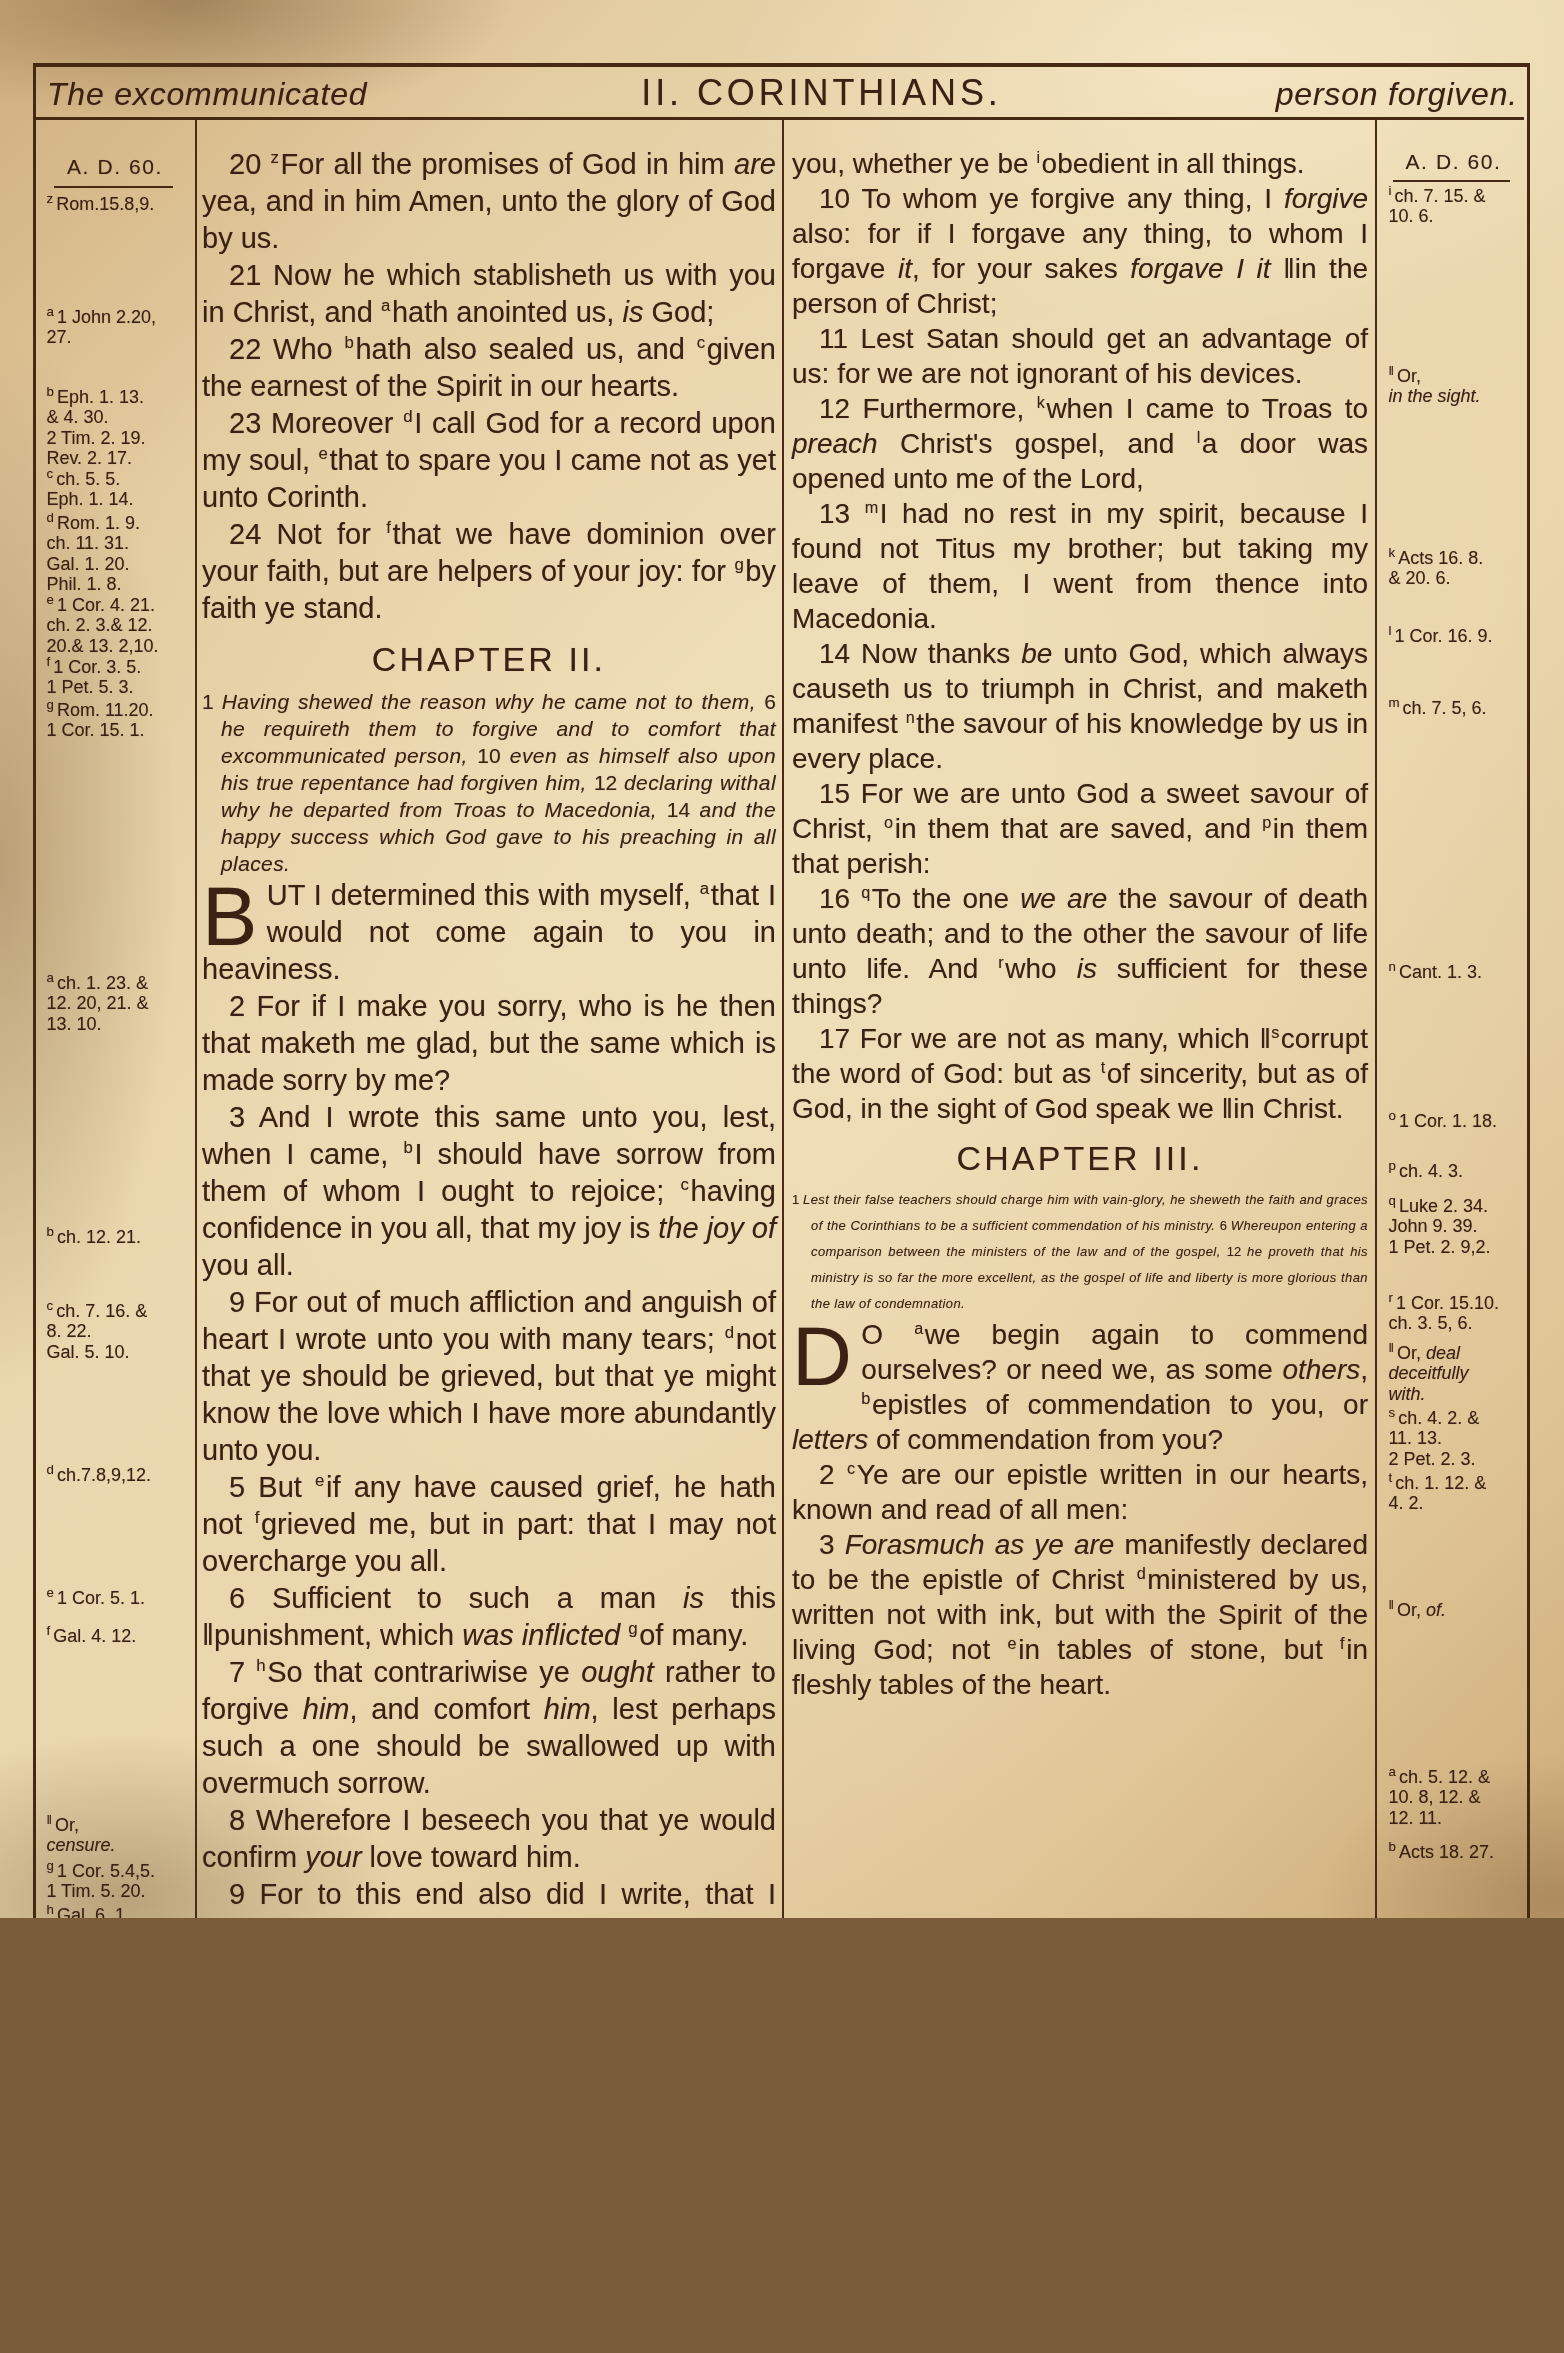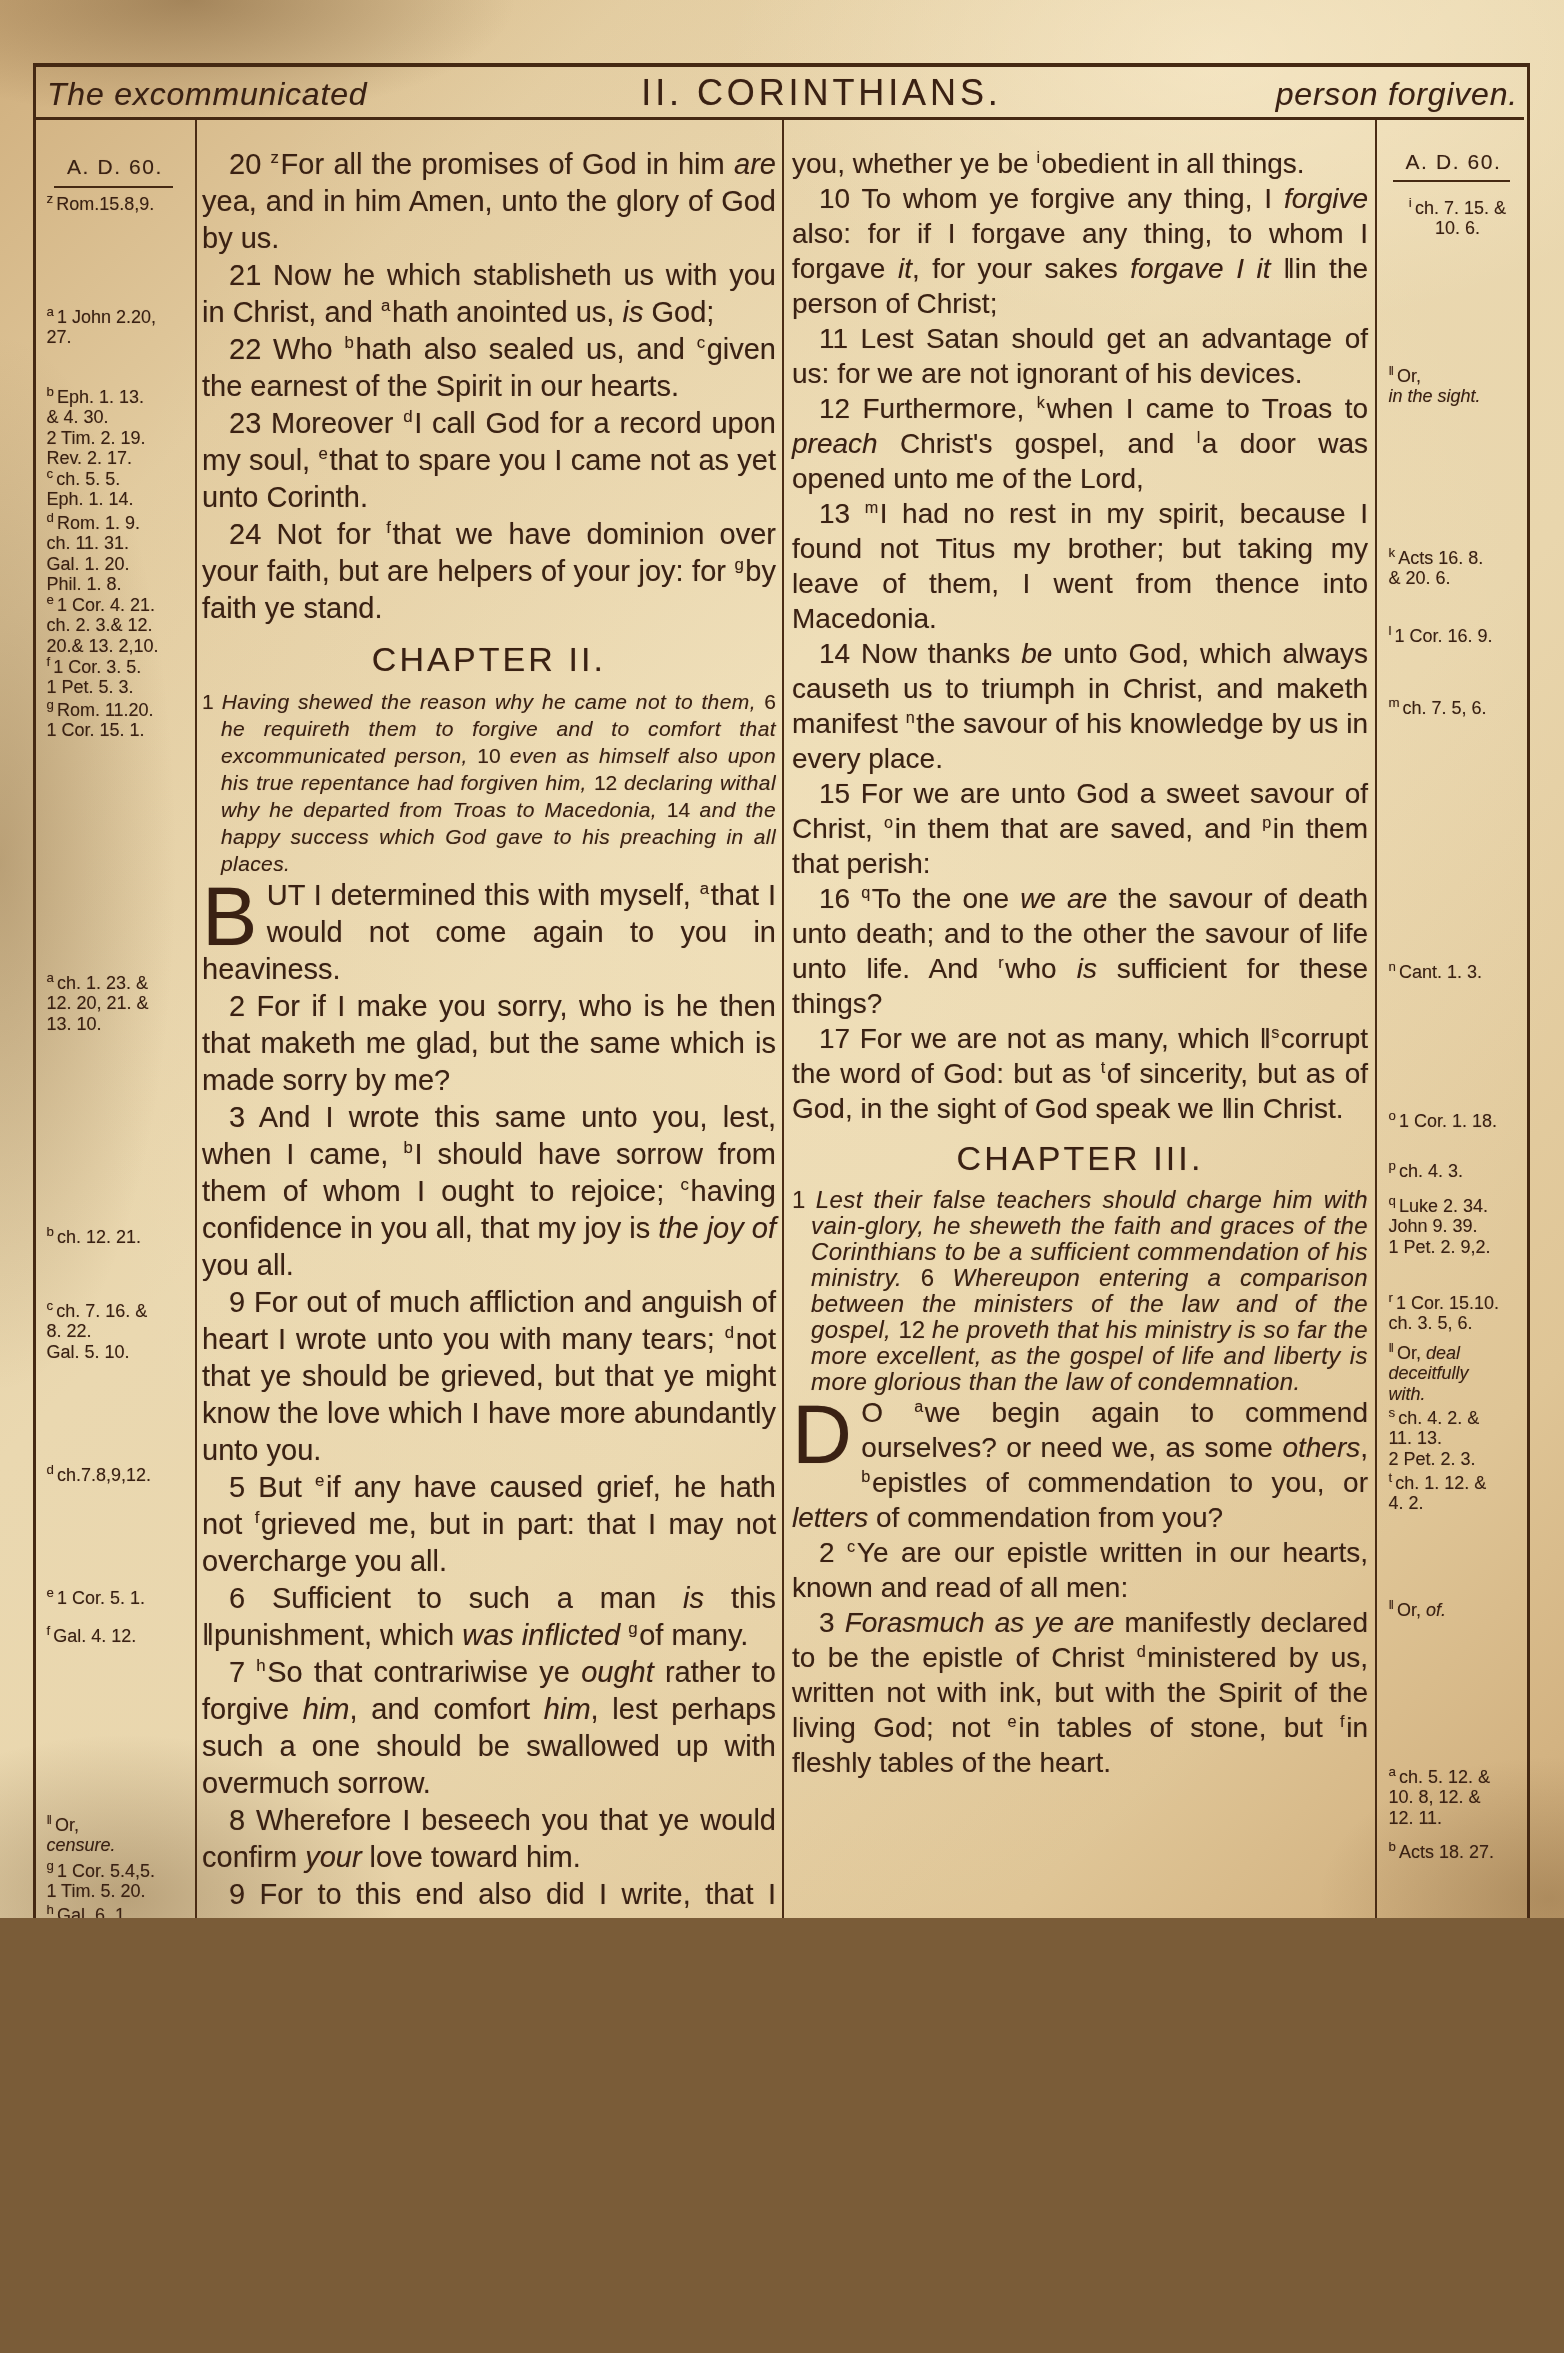--- a/index.html
+++ b/index.html
@@ -30,21 +30,21 @@
   .mnote .mk{font-size:13.3px;vertical-align:super;line-height:0;margin-right:3.1px;}
   .i{font-style:italic;}
   .col{position:absolute;top:146px;}
   .col p{margin:0;}
   .verse{text-indent:27px;text-align:justify;font-size:29px;line-height:37px;}
   #right_column .verse{font-size:28px;line-height:35px;}
   .cont{text-indent:0;}
   .heading{text-align:center;font-size:34px;letter-spacing:3.1px;margin:12.5px 0 9.4px 0;}
   .summary{font-size:21px;line-height:27px;text-align:justify;padding-left:19px;text-indent:-19px;}
   .summary .i{letter-spacing:0.4px;}
-  #right_column .summary{font-size:24px;line-height:26px;}
+  #right_column .summary{font-size:13px;line-height:26px;}
   .dcpara{text-indent:0;}
   .dropcap{float:left;font-size:83px;line-height:64px;padding:7.8px 9.4px 0 0;}
   sup.r{font-size:58%;vertical-align:super;line-height:0;margin-right:1.6px;}
   .pgnum{position:absolute;left:202px;width:574px;top:2235px;text-align:center;font-size:27px;}
   .adrule{position:absolute;height:1.6px;background:#452913;}
 </style>
 </head>
 <body>
 
 <div class="page">
@@ -98,21 +98,21 @@
     <div class="mnote" style="top:1815px;"><sup class="mk">‖</sup><span>Or,
 </span><span class="i">censure.</span></div>
     <div class="mnote" style="top:1861px;"><sup class="mk">g</sup><span>1 Cor. 5.4,5.
 1 Tim. 5. 20.</span></div>
     <div class="mnote" style="top:1905px;"><sup class="mk">h</sup><span>Gal. 6. 1.</span></div>
   </div>
 
   <div class="mcol" style="left:1379px;width:149px;">
     <div class="adlabel" style="top:150px;">A. D. 60.</div>
     <div class="adrule" style="left:14px;top:180px;width:117px;"></div>
-    <div class="mnote" style="top:198px;text-align:center;"><sup class="mk">i</sup><span>ch. 7. 15. &amp;
+    <div class="mnote" style="top:186px;"><sup class="mk">i</sup><span>ch. 7. 15. &amp;
 10. 6.</span></div>
     <div class="mnote" style="top:366px;"><sup class="mk">‖</sup><span>Or,
 </span><span class="i">in the sight.</span></div>
     <div class="mnote" style="top:548px;"><sup class="mk">k</sup><span>Acts 16. 8.
 &amp; 20. 6.</span></div>
     <div class="mnote" style="top:626px;"><sup class="mk">l</sup><span>1 Cor. 16. 9.</span></div>
     <div class="mnote" style="top:698px;"><sup class="mk">m</sup><span>ch. 7. 5, 6.</span></div>
     <div class="mnote" style="top:962px;"><sup class="mk">n</sup><span>Cant. 1. 3.</span></div>
     <div class="mnote" style="top:1111px;"><sup class="mk">o</sup><span>1 Cor. 1. 18.</span></div>
     <div class="mnote" style="top:1161px;"><sup class="mk">p</sup><span>ch. 4. 3.</span></div>

